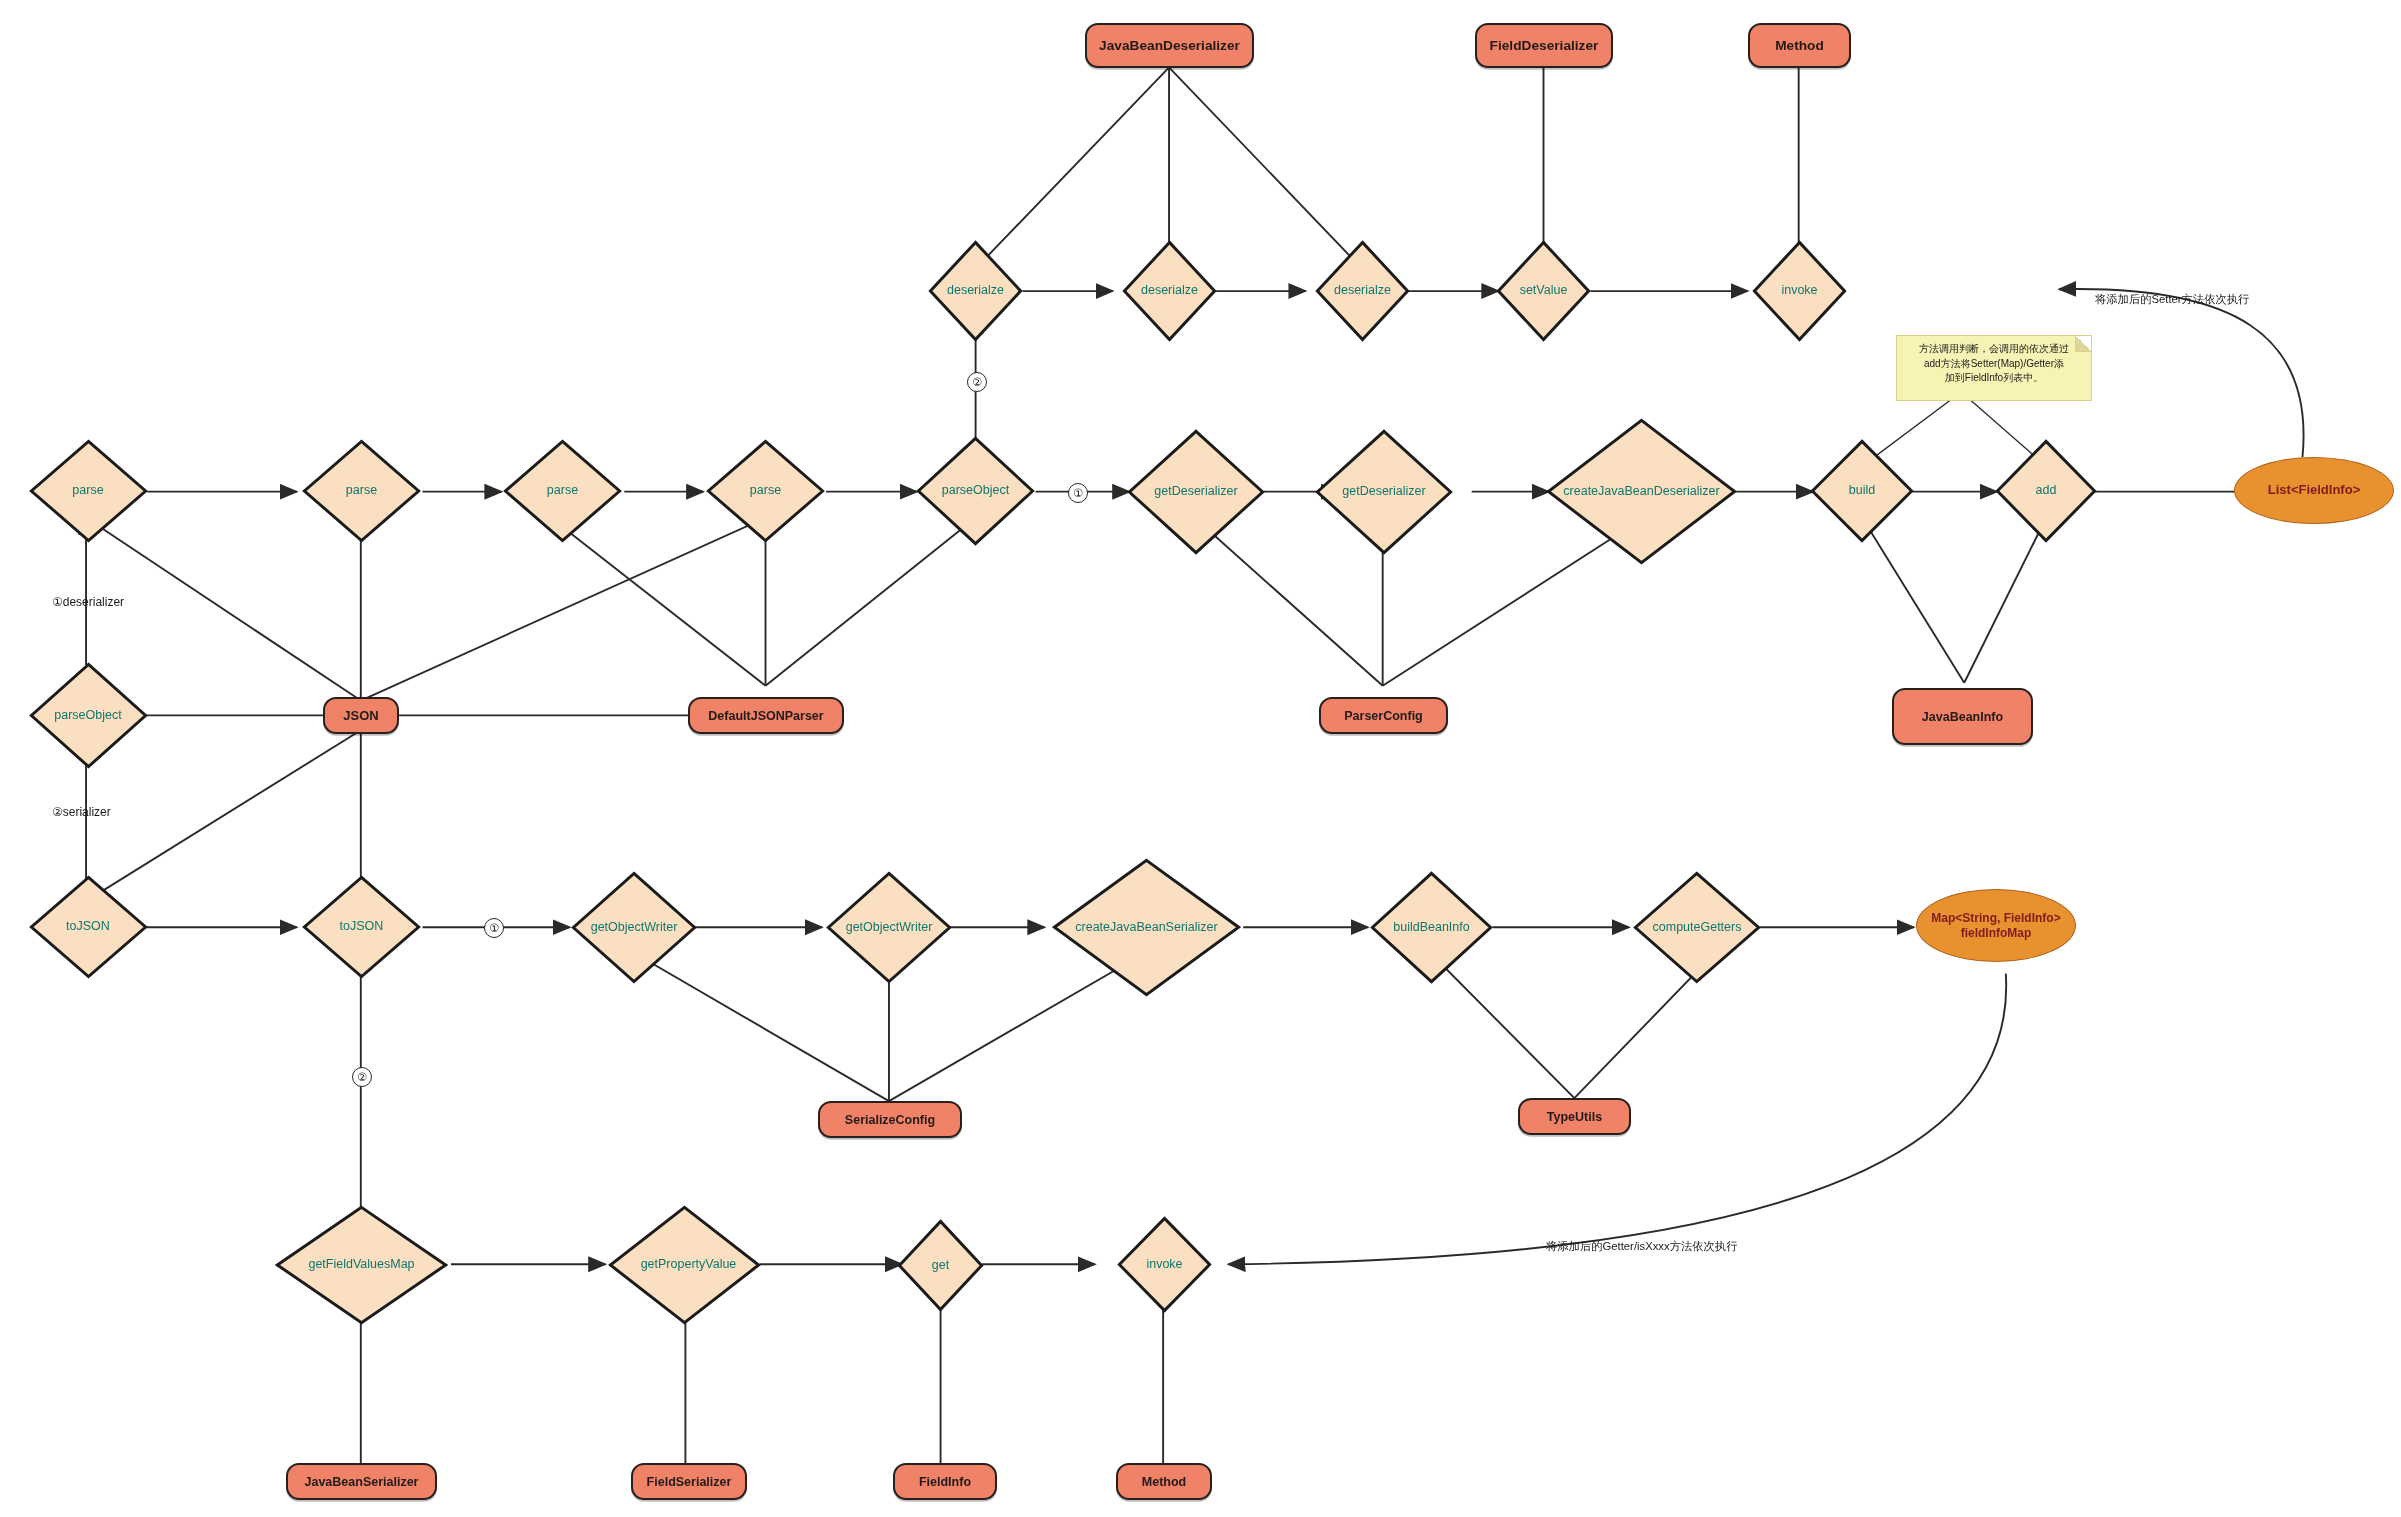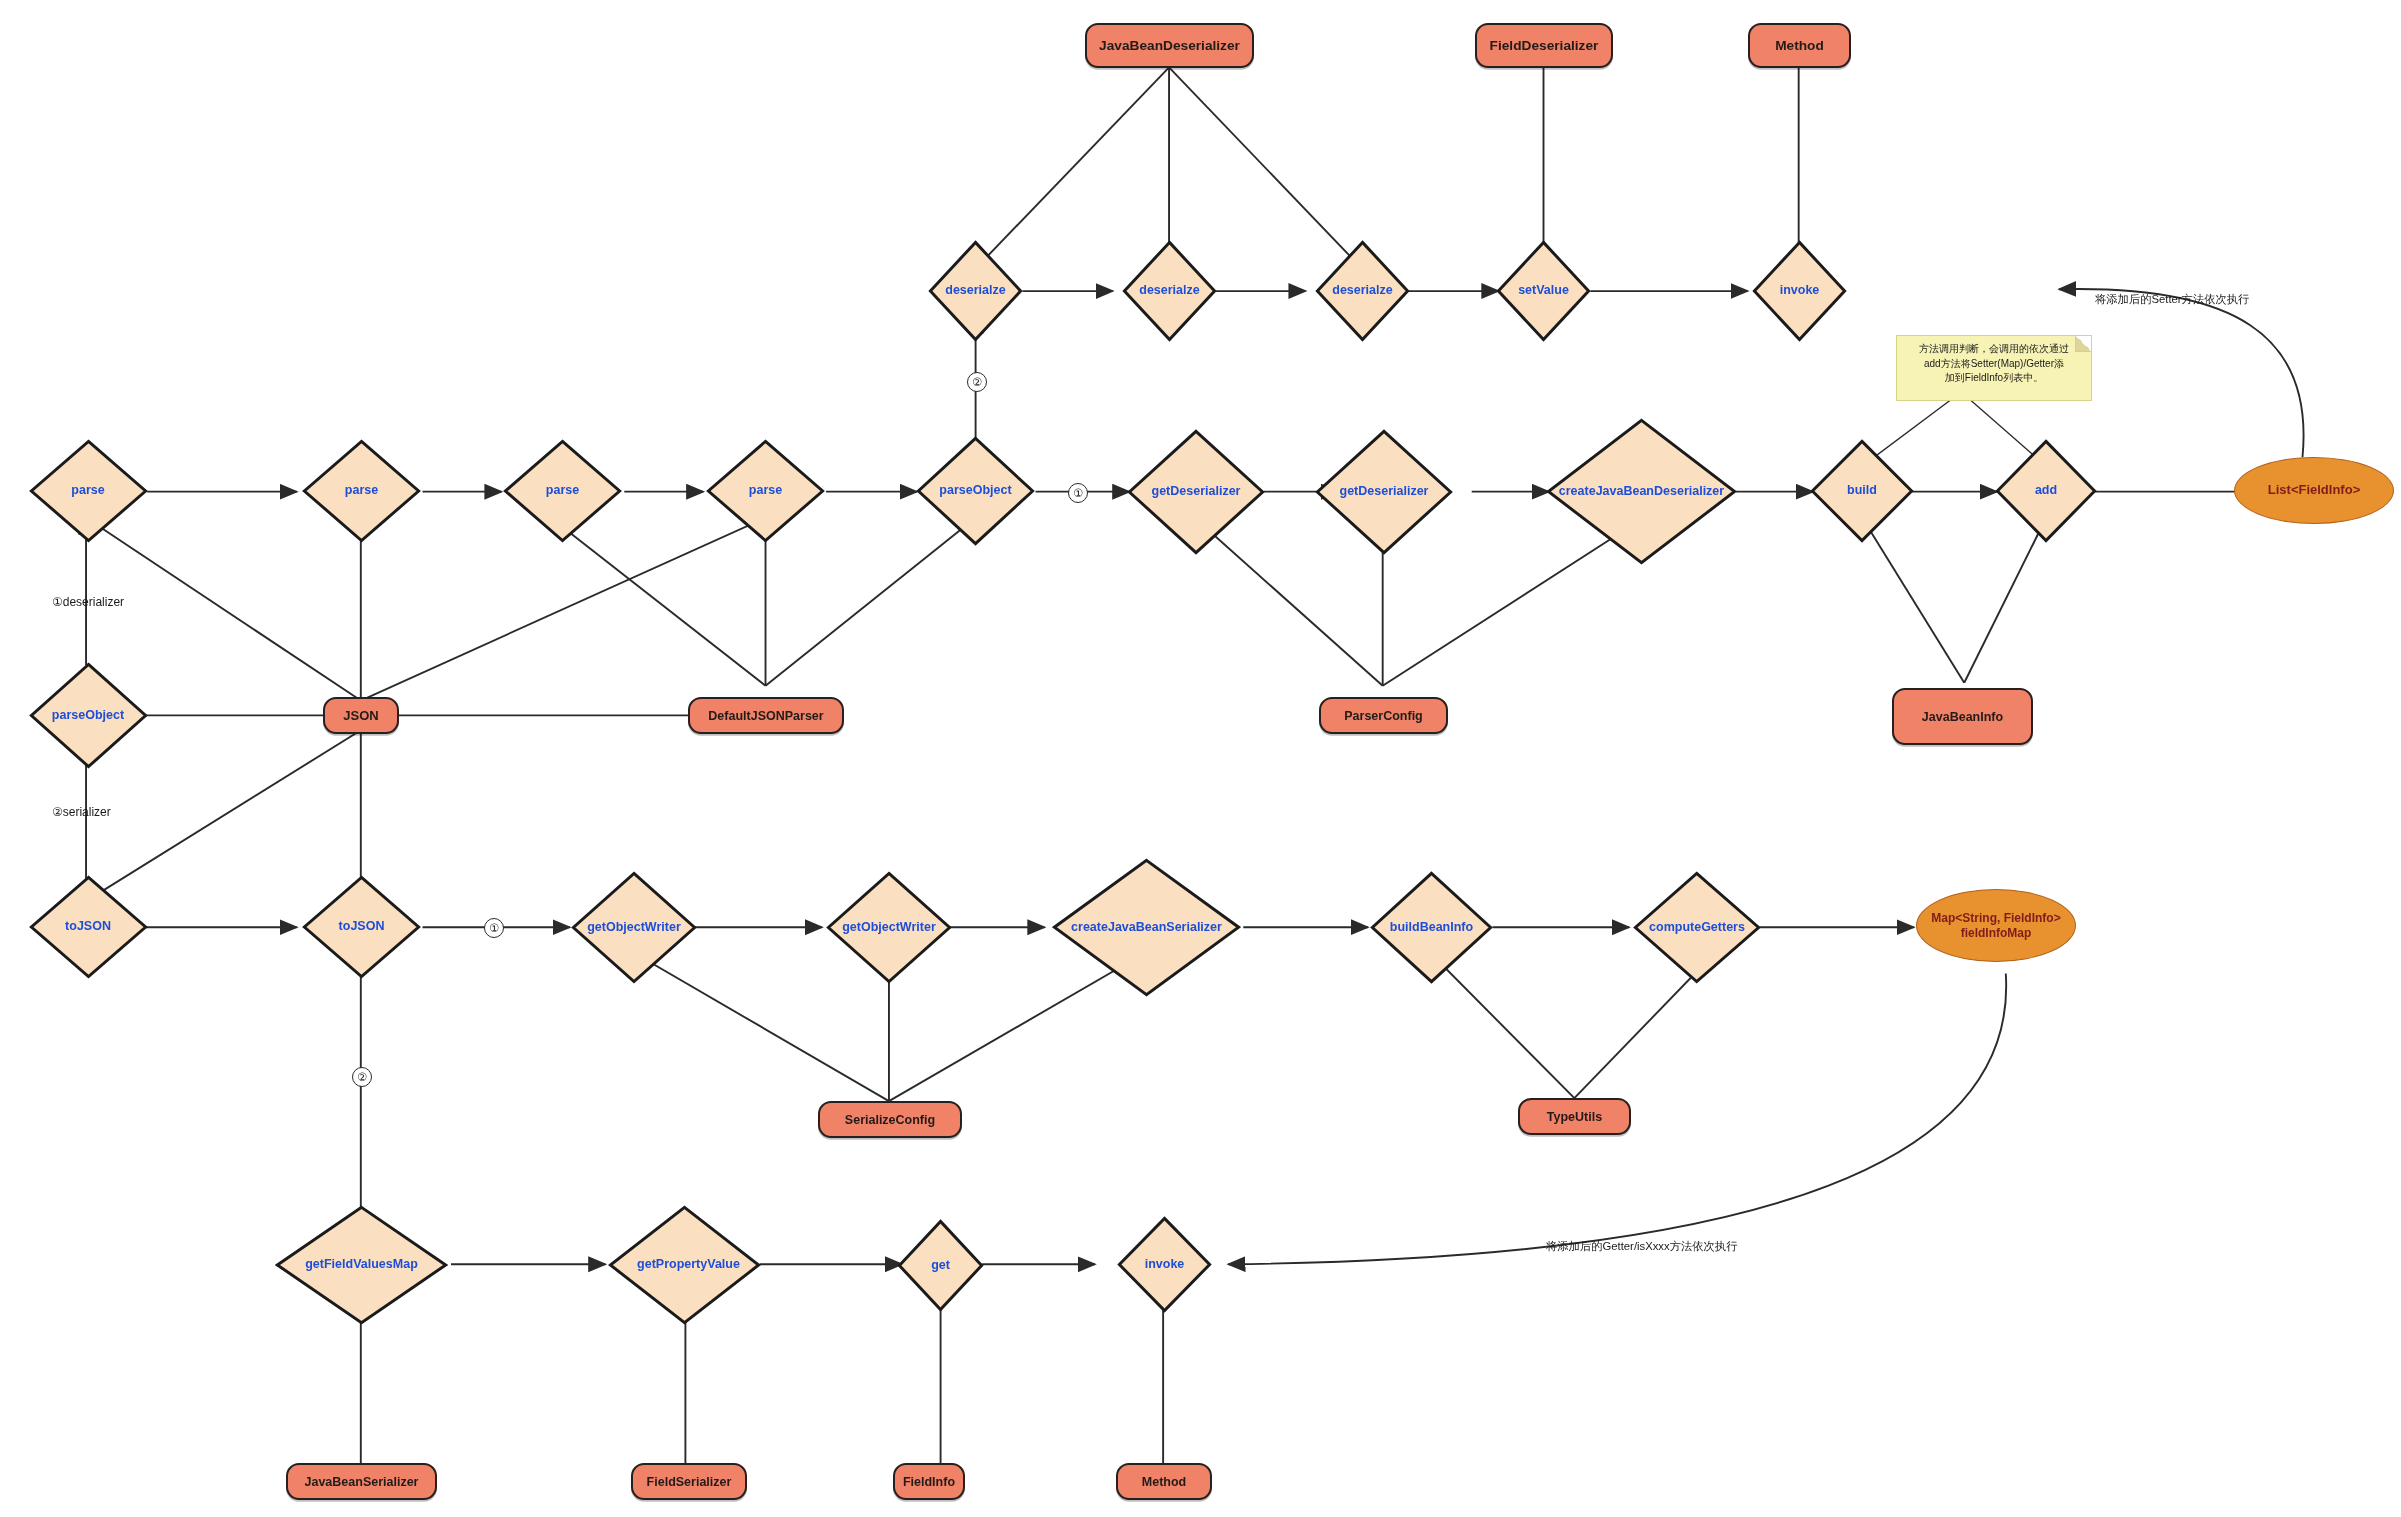--- a/index.html
+++ b/index.html
@@ -4,21 +4,21 @@
 <title>Fastjson Flow Diagram</title>
 <style>
   html,body{margin:0;padding:0;background:#ffffff;}
   body{font-family:"Liberation Sans","DejaVu Sans",sans-serif;}
   #stage{position:relative;width:2401px;height:1518px;background:#fff;overflow:hidden;}
   svg#wires{position:absolute;left:0;top:0;width:2401px;height:1518px;pointer-events:none;}
   .node{position:absolute;box-sizing:border-box;display:flex;align-items:center;justify-content:center;text-align:right;}
   
   .diamond{background:transparent;}
   .diamond .dshape{position:absolute;left:0;top:0;width:100%;height:100%;}
-  .diamond .dlabel{position:relative;z-index:3;font-weight:bold;color:#1d4ed8;line-height:1.05;white-space:nowrap;}
+  .diamond .dlabel{position:relative;z-index:3;font-weight:normal;color:#0f766e;line-height:1.05;white-space:nowrap;}
   
   .classbox{border-radius:13px;border:2.4px solid #27201e;background:#ef8267;color:#241b19;font-weight:bold;
             box-shadow:0 1.8px 0 rgba(0,0,0,.25);}
   
   .ellipse{border-radius:50%;border:1.8px solid #b3601b;background:#e8912f;color:#7f1d1d;font-weight:bold;line-height:1.25;}
   
   .note{background:#f7f3b4;border:0.6px solid #d8d286;color:#1a1a1a;line-height:1.45;text-align:center;padding:6px 7.1px 8.3px 7.1px;
         box-sizing:border-box;}
   .note .fold{position:absolute;right:0;top:0;width:15.4px;height:15.4px;
         background:linear-gradient(225deg,#ffffff 0 50%,#ded59a 50% 100%);border-left:0.6px solid #d8d286;border-bottom:0.6px solid #d8d286;}
@@ -357,21 +357,21 @@
   </div>
 
   <div class="edgelabel" style="left:1546px;top:1239px;font-size:11.3px;">将添加后的Getter/isXxxx方法依次执行</div>
 
   <div class="node classbox" style="left:286px;top:1463px;width:151px;height:37px;font-size:12.5px;">
     <span>JavaBeanSerializer</span>
   </div>
   <div class="node classbox" style="left:631px;top:1463px;width:116px;height:37px;font-size:12.5px;">
     <span>FieldSerializer</span>
   </div>
-  <div class="node classbox" style="left:893px;top:1463px;width:72px;height:37px;font-size:12.5px;">
+  <div class="node classbox" style="left:893px;top:1463px;width:104px;height:37px;font-size:12.5px;">
     <span>FieldInfo</span>
   </div>
   <div class="node classbox" style="left:1116px;top:1463px;width:96px;height:37px;font-size:12.5px;">
     <span>Method</span>
   </div>
 
 </div>
 
 
 </body></html>

